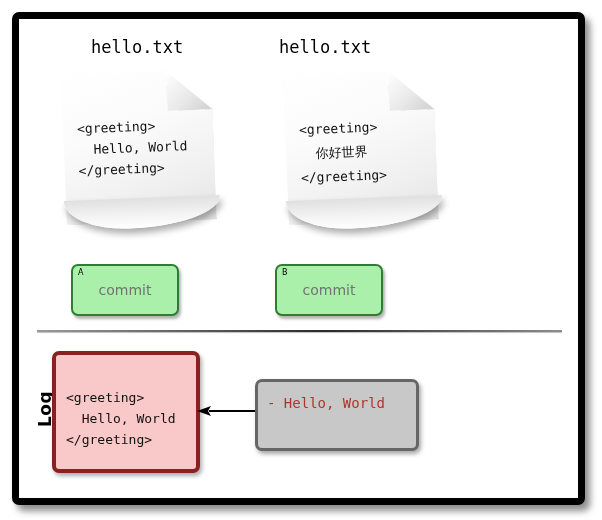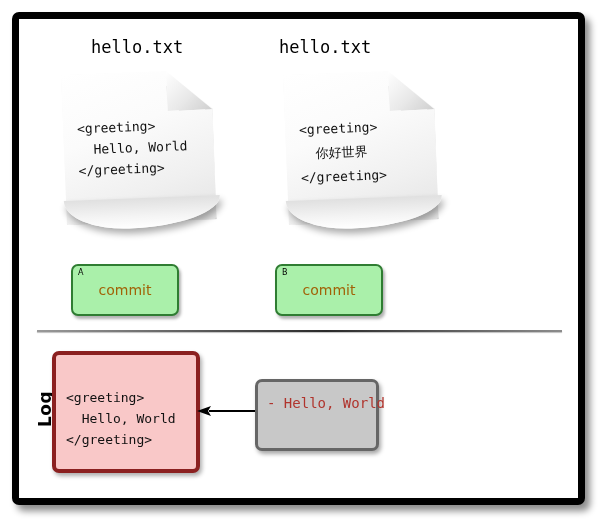--- a/index.html
+++ b/index.html
@@ -119,21 +119,21 @@
     color: #000;
   }
   .commit-box .label {
     position: absolute;
     left: 0;
     right: 0;
     top: 16px;
     text-align: center;
     font-family: "DejaVu Sans", "Liberation Sans", sans-serif;
     font-size: 14px;
-    color: #a16207;
+    color: #737373;
   }
 
   
   #divider {
     position: absolute;
     left: 18px;
     top: 311px;
     width: 525px;
     height: 2px;
     background: linear-gradient(to right, #9a9a9a, #2a2a2a 55%, #8c8c8c);
@@ -178,21 +178,21 @@
     line-height: 21px;
     color: #111;
     white-space: pre;
   }
 
   
   #diff-box {
     position: absolute;
     left: 236px;
     top: 360px;
-    width: 124px;
+    width: 164px;
     height: 72px;
     box-sizing: border-box;
     background: #c8c8c8;
     border: 3px solid #666666;
     border-radius: 7px;
     box-shadow: 2px 3px 4px rgba(0,0,0,0.35);
   }
   #diff-box .diff-line {
     position: absolute;
     left: 9px;

